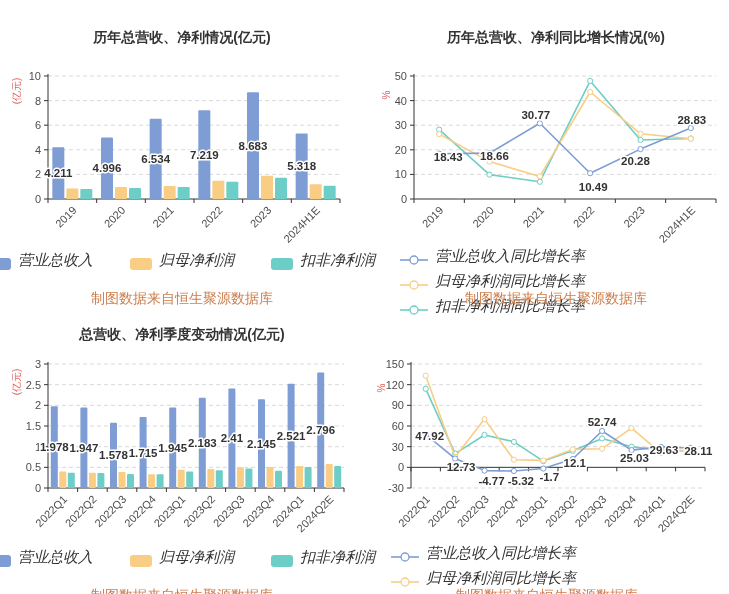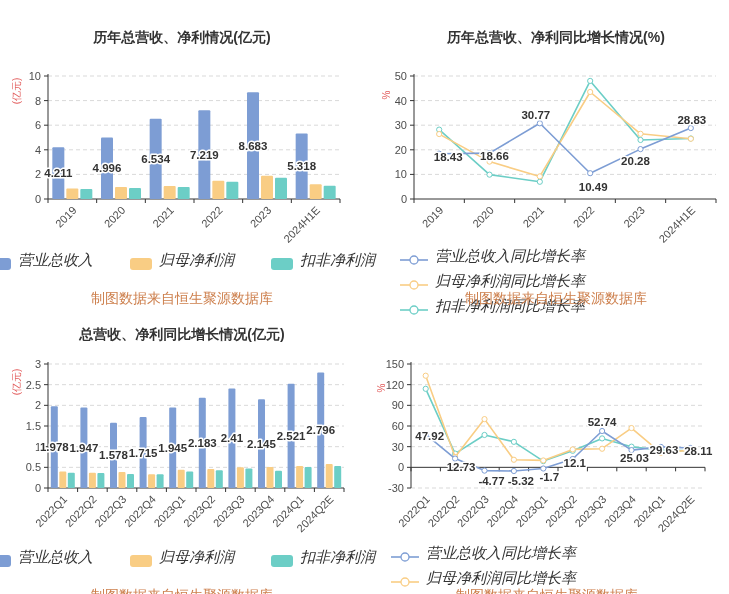--- a/index.html
+++ b/index.html
@@ -216,21 +216,21 @@
             <line x1="0" x2="28" y1="6" y2="6" stroke="#6CCEC6" stroke-width="1.6"></line>
             <circle cx="14" cy="6" r="4" fill="#fff" stroke="#6CCEC6" stroke-width="1.3"></circle>
           </svg>
           <span>扣非净利润同比增长率</span>
         </span>
       </div>
     <div class="footer" style="color: rgb(205, 127, 76);">制图数据来自恒生聚源数据库</div>
   </div>
 
   <div class="panel" style="left:0;top:297px;">
-    <div class="chart-title">总营收、净利同比增长情况(亿元)</div>
+    <div class="chart-title">总营收、净利季度变动情况(亿元)</div>
     <svg class="plot" width="364" height="297">
         <g>
           <line x1="48" x2="344" y1="155.33333333333334" y2="155.33333333333334" stroke="#d9d9d9" stroke-width="1" stroke-dasharray="4 3"></line>
           <line x1="48" x2="344" y1="134.66666666666666" y2="134.66666666666666" stroke="#d9d9d9" stroke-width="1" stroke-dasharray="4 3"></line>
           <line x1="48" x2="344" y1="114" y2="114" stroke="#d9d9d9" stroke-width="1" stroke-dasharray="4 3"></line>
           <line x1="48" x2="344" y1="93.33333333333333" y2="93.33333333333333" stroke="#d9d9d9" stroke-width="1" stroke-dasharray="4 3"></line>
           <line x1="48" x2="344" y1="72.66666666666666" y2="72.66666666666666" stroke="#d9d9d9" stroke-width="1" stroke-dasharray="4 3"></line>
           <line x1="48" x2="344" y1="52" y2="52" stroke="#d9d9d9" stroke-width="1" stroke-dasharray="4 3"></line>
         </g>
         <g>

